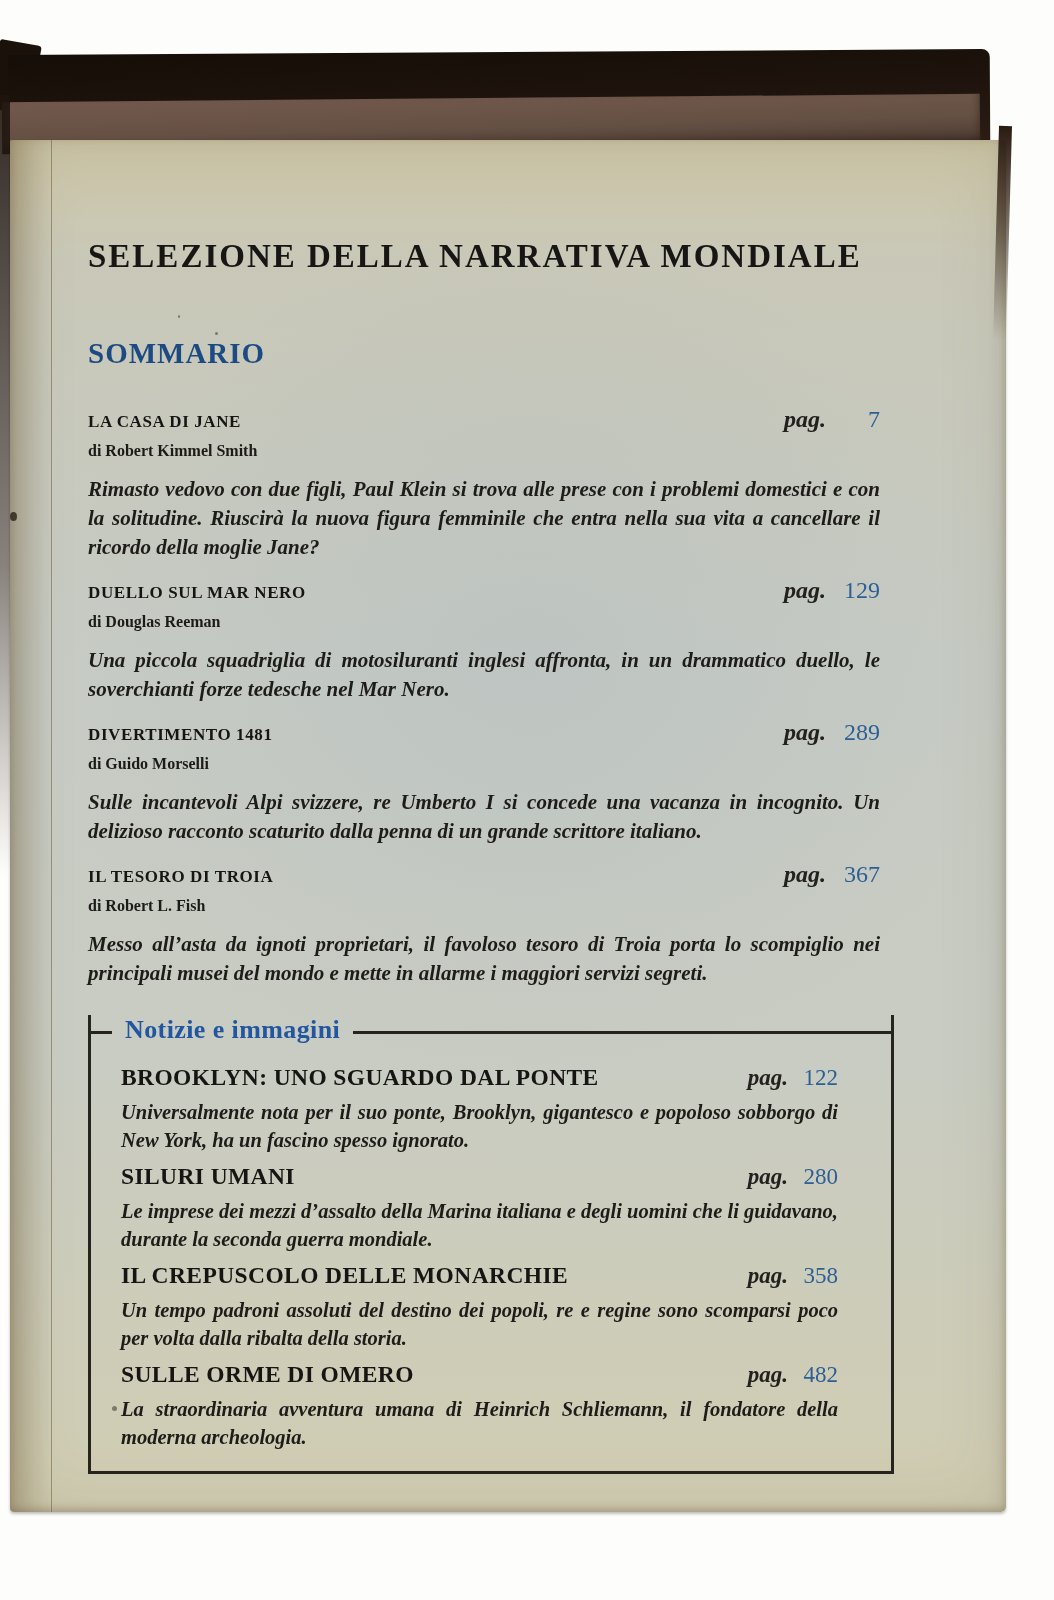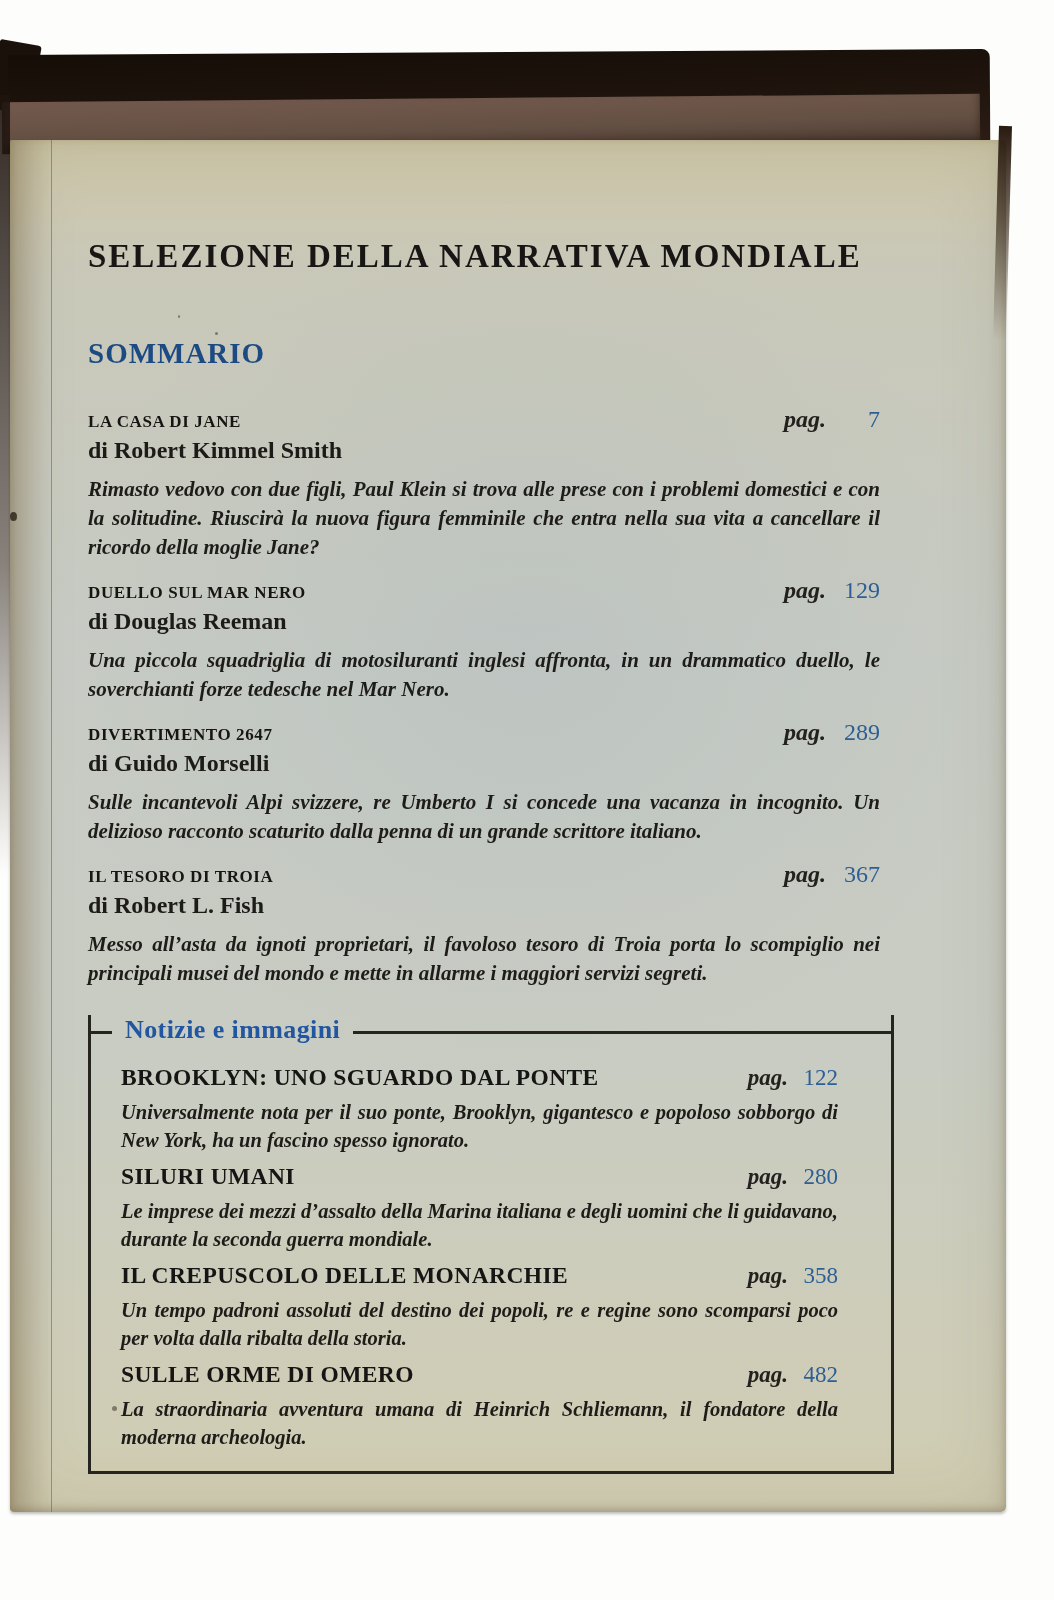--- a/index.html
+++ b/index.html
@@ -116,21 +116,21 @@
   }
   .entry-titles { max-width: 600px; }
   .entry-title {
     font-size: 17px;
     font-weight: 700;
     letter-spacing: 0.6px;
     line-height: 29px;
     color: #171513;
   }
   .entry-author {
-    font-size: 24px;
+    font-size: 16px;
     font-weight: 700;
     line-height: 29px;
     color: #1d1b18;
   }
   .pagwrap { display: flex; align-items: baseline; white-space: nowrap; }
   .pag-label {
     font-style: italic;
     font-size: 24px;
     font-weight: 600;
     color: #23211e;
@@ -246,21 +246,21 @@
               <span class="pag-label">pag.</span>
               <span class="pag-num">129</span>
             </div>
           </div>
           <div class="entry-desc">Una piccola squadriglia di motosiluranti inglesi affronta, in un drammatico duello, le soverchianti forze tedesche nel Mar Nero.</div>
         </div>
 
         <div class="entry">
           <div class="entry-head">
             <div class="entry-titles">
-              <div class="entry-title">DIVERTIMENTO 2647</div>
+              <div class="entry-title">DIVERTIMENTO 1481</div>
               <div class="entry-author">di Guido Morselli</div>
             </div>
             <div class="pagwrap">
               <span class="pag-label">pag.</span>
               <span class="pag-num">289</span>
             </div>
           </div>
           <div class="entry-desc">Sulle incantevoli Alpi svizzere, re Umberto I si concede una vacanza in incognito. Un delizioso racconto scaturito dalla penna di un grande scrittore italiano.</div>
         </div>
 

